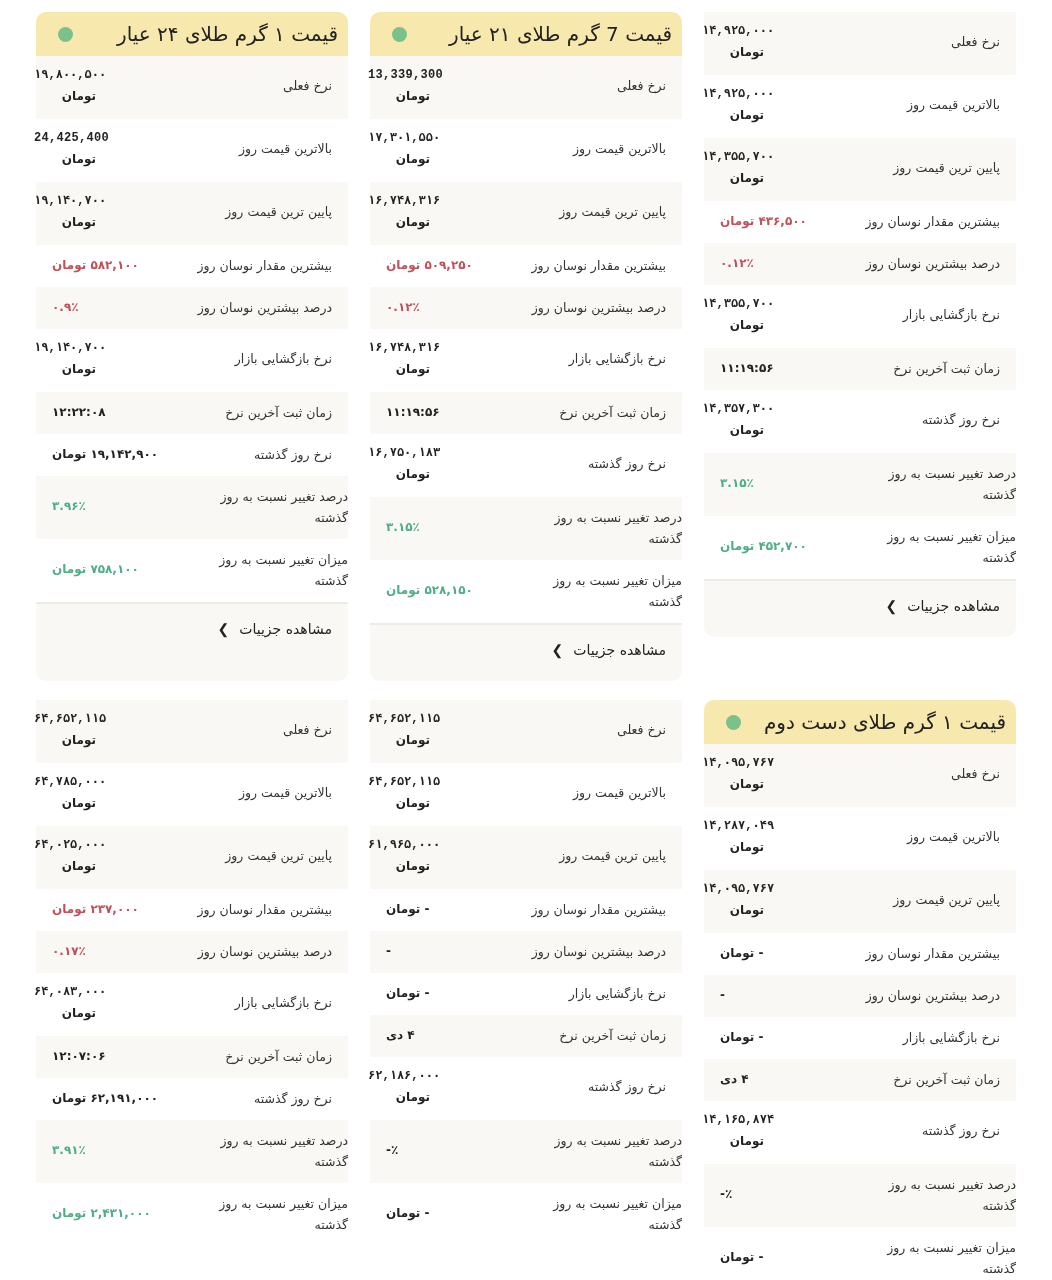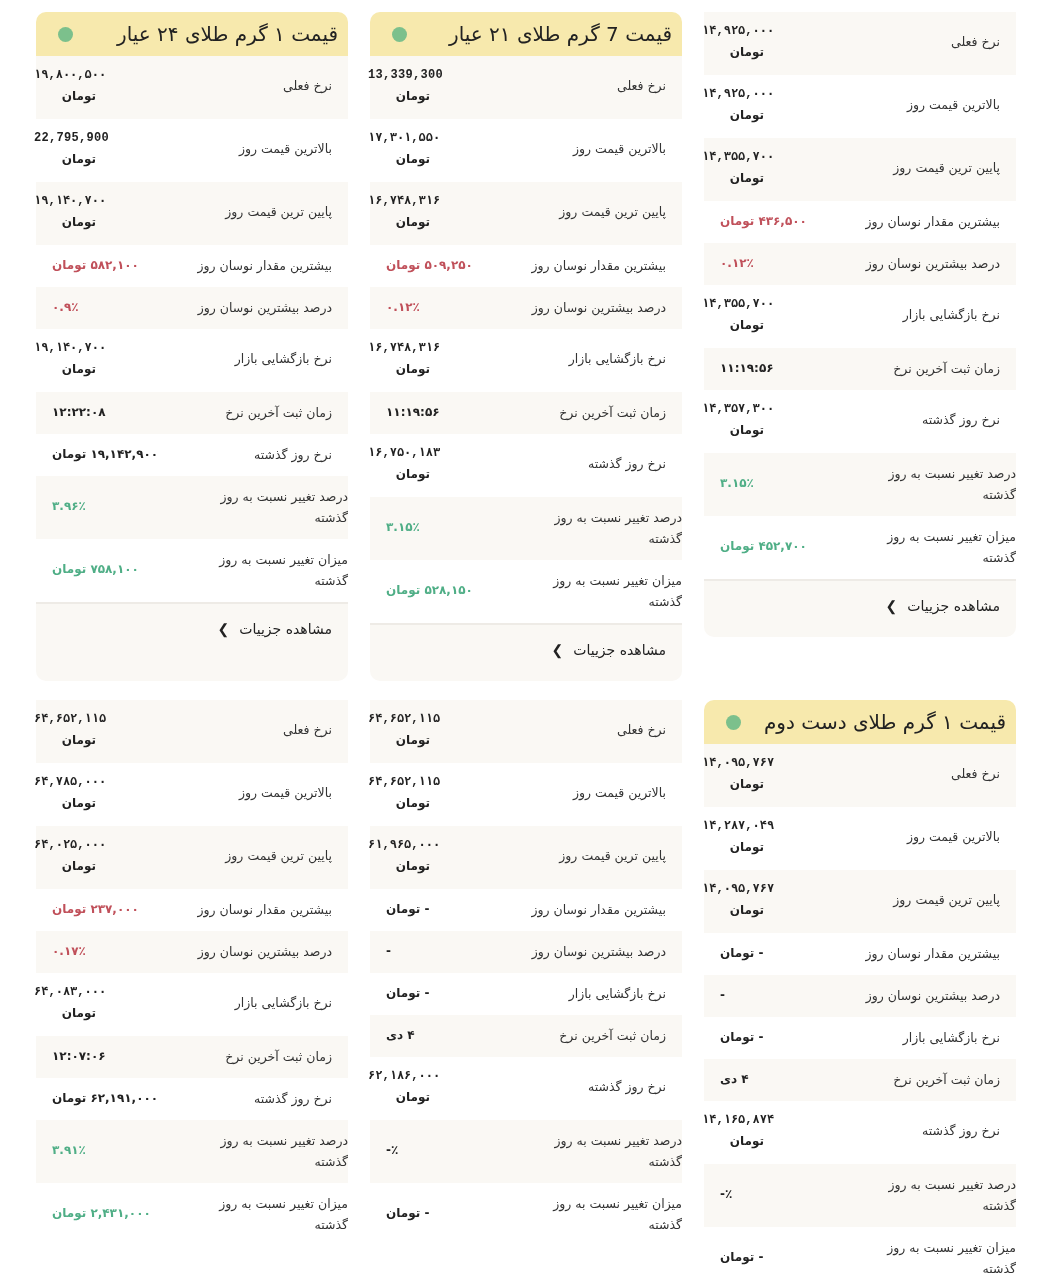--- a/index.html
+++ b/index.html
@@ -167,21 +167,21 @@
   <div class="row alt" style="height:63px">
     <span class="row-label" style="top:20px">نرخ فعلی</span>
     <span class="row-value two" style="top:9px">
         <span class="num">۱۹,۸۰۰,۵۰۰</span>
         <span class="unit">تومان</span>
       </span>
   </div>
   <div class="row plain" style="height:63px">
     <span class="row-label" style="top:20px">بالاترین قیمت روز</span>
     <span class="row-value two" style="top:9px">
-        <span class="num">22,795,900</span>
+        <span class="num">24,425,400</span>
         <span class="unit">تومان</span>
       </span>
   </div>
   <div class="row alt" style="height:63px">
     <span class="row-label" style="top:20px">پایین ترین قیمت روز</span>
     <span class="row-value two" style="top:9px">
         <span class="num">۱۹,۱۴۰,۷۰۰</span>
         <span class="unit">تومان</span>
       </span>
   </div>

